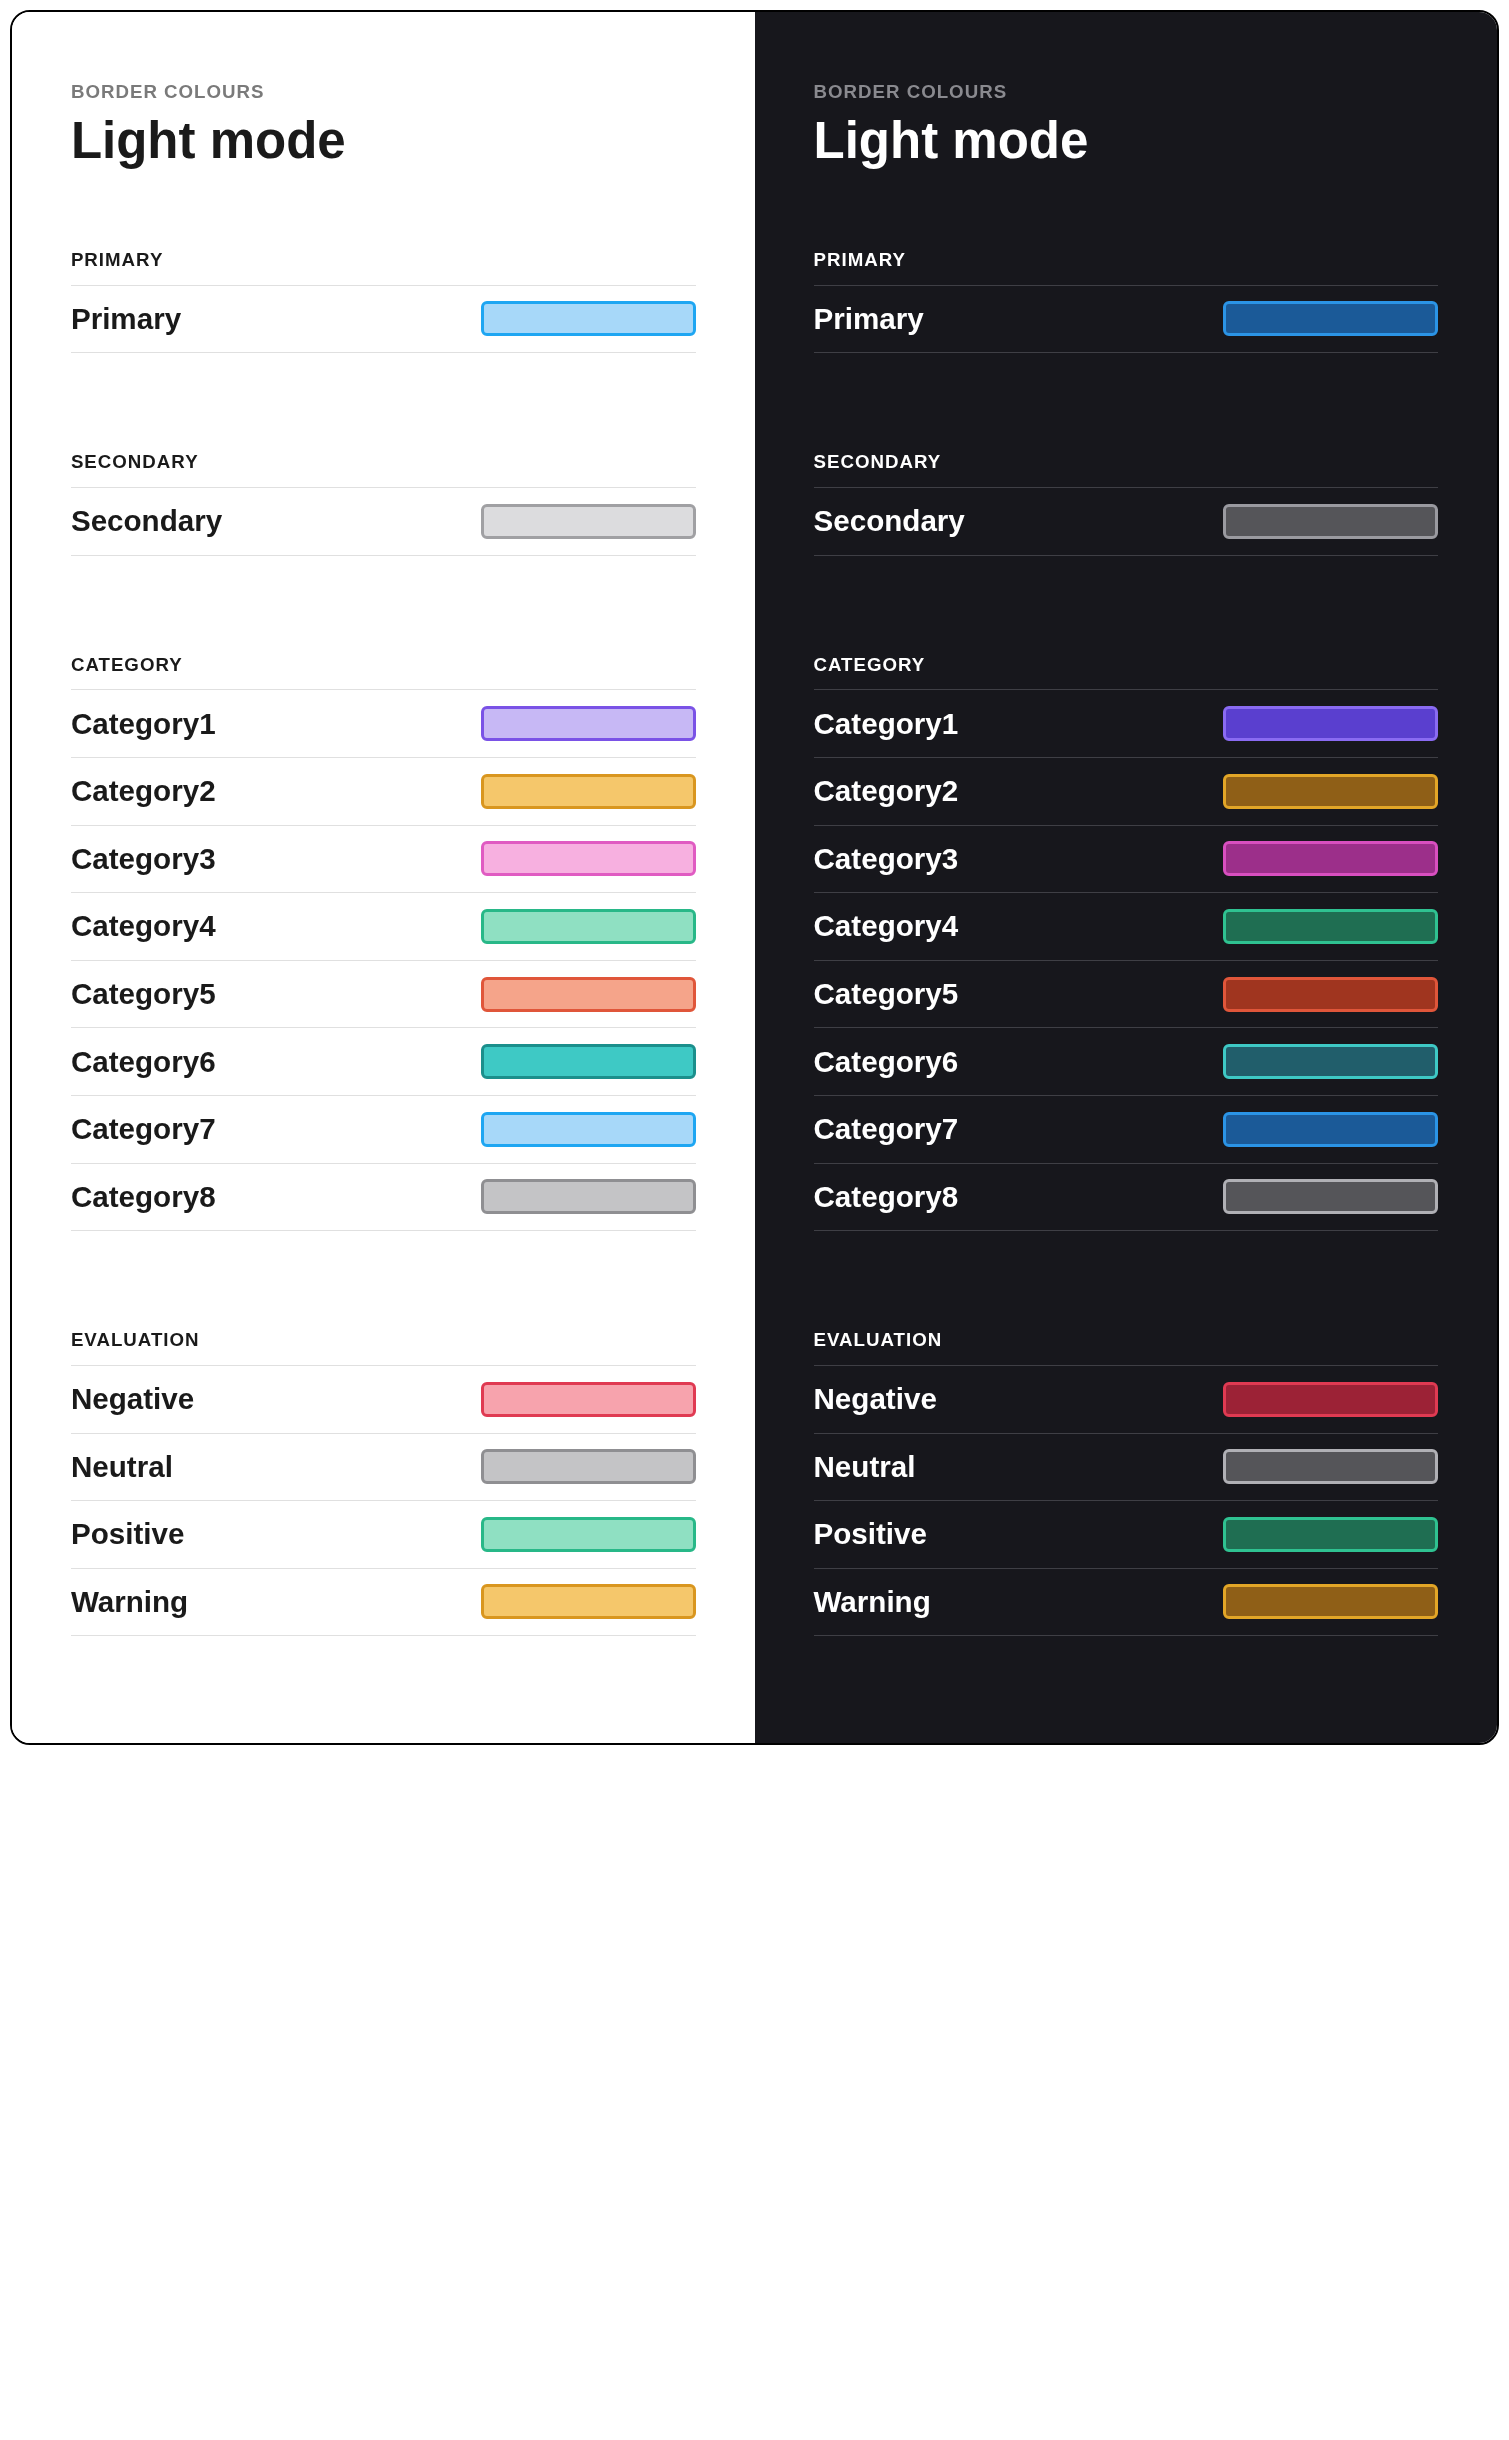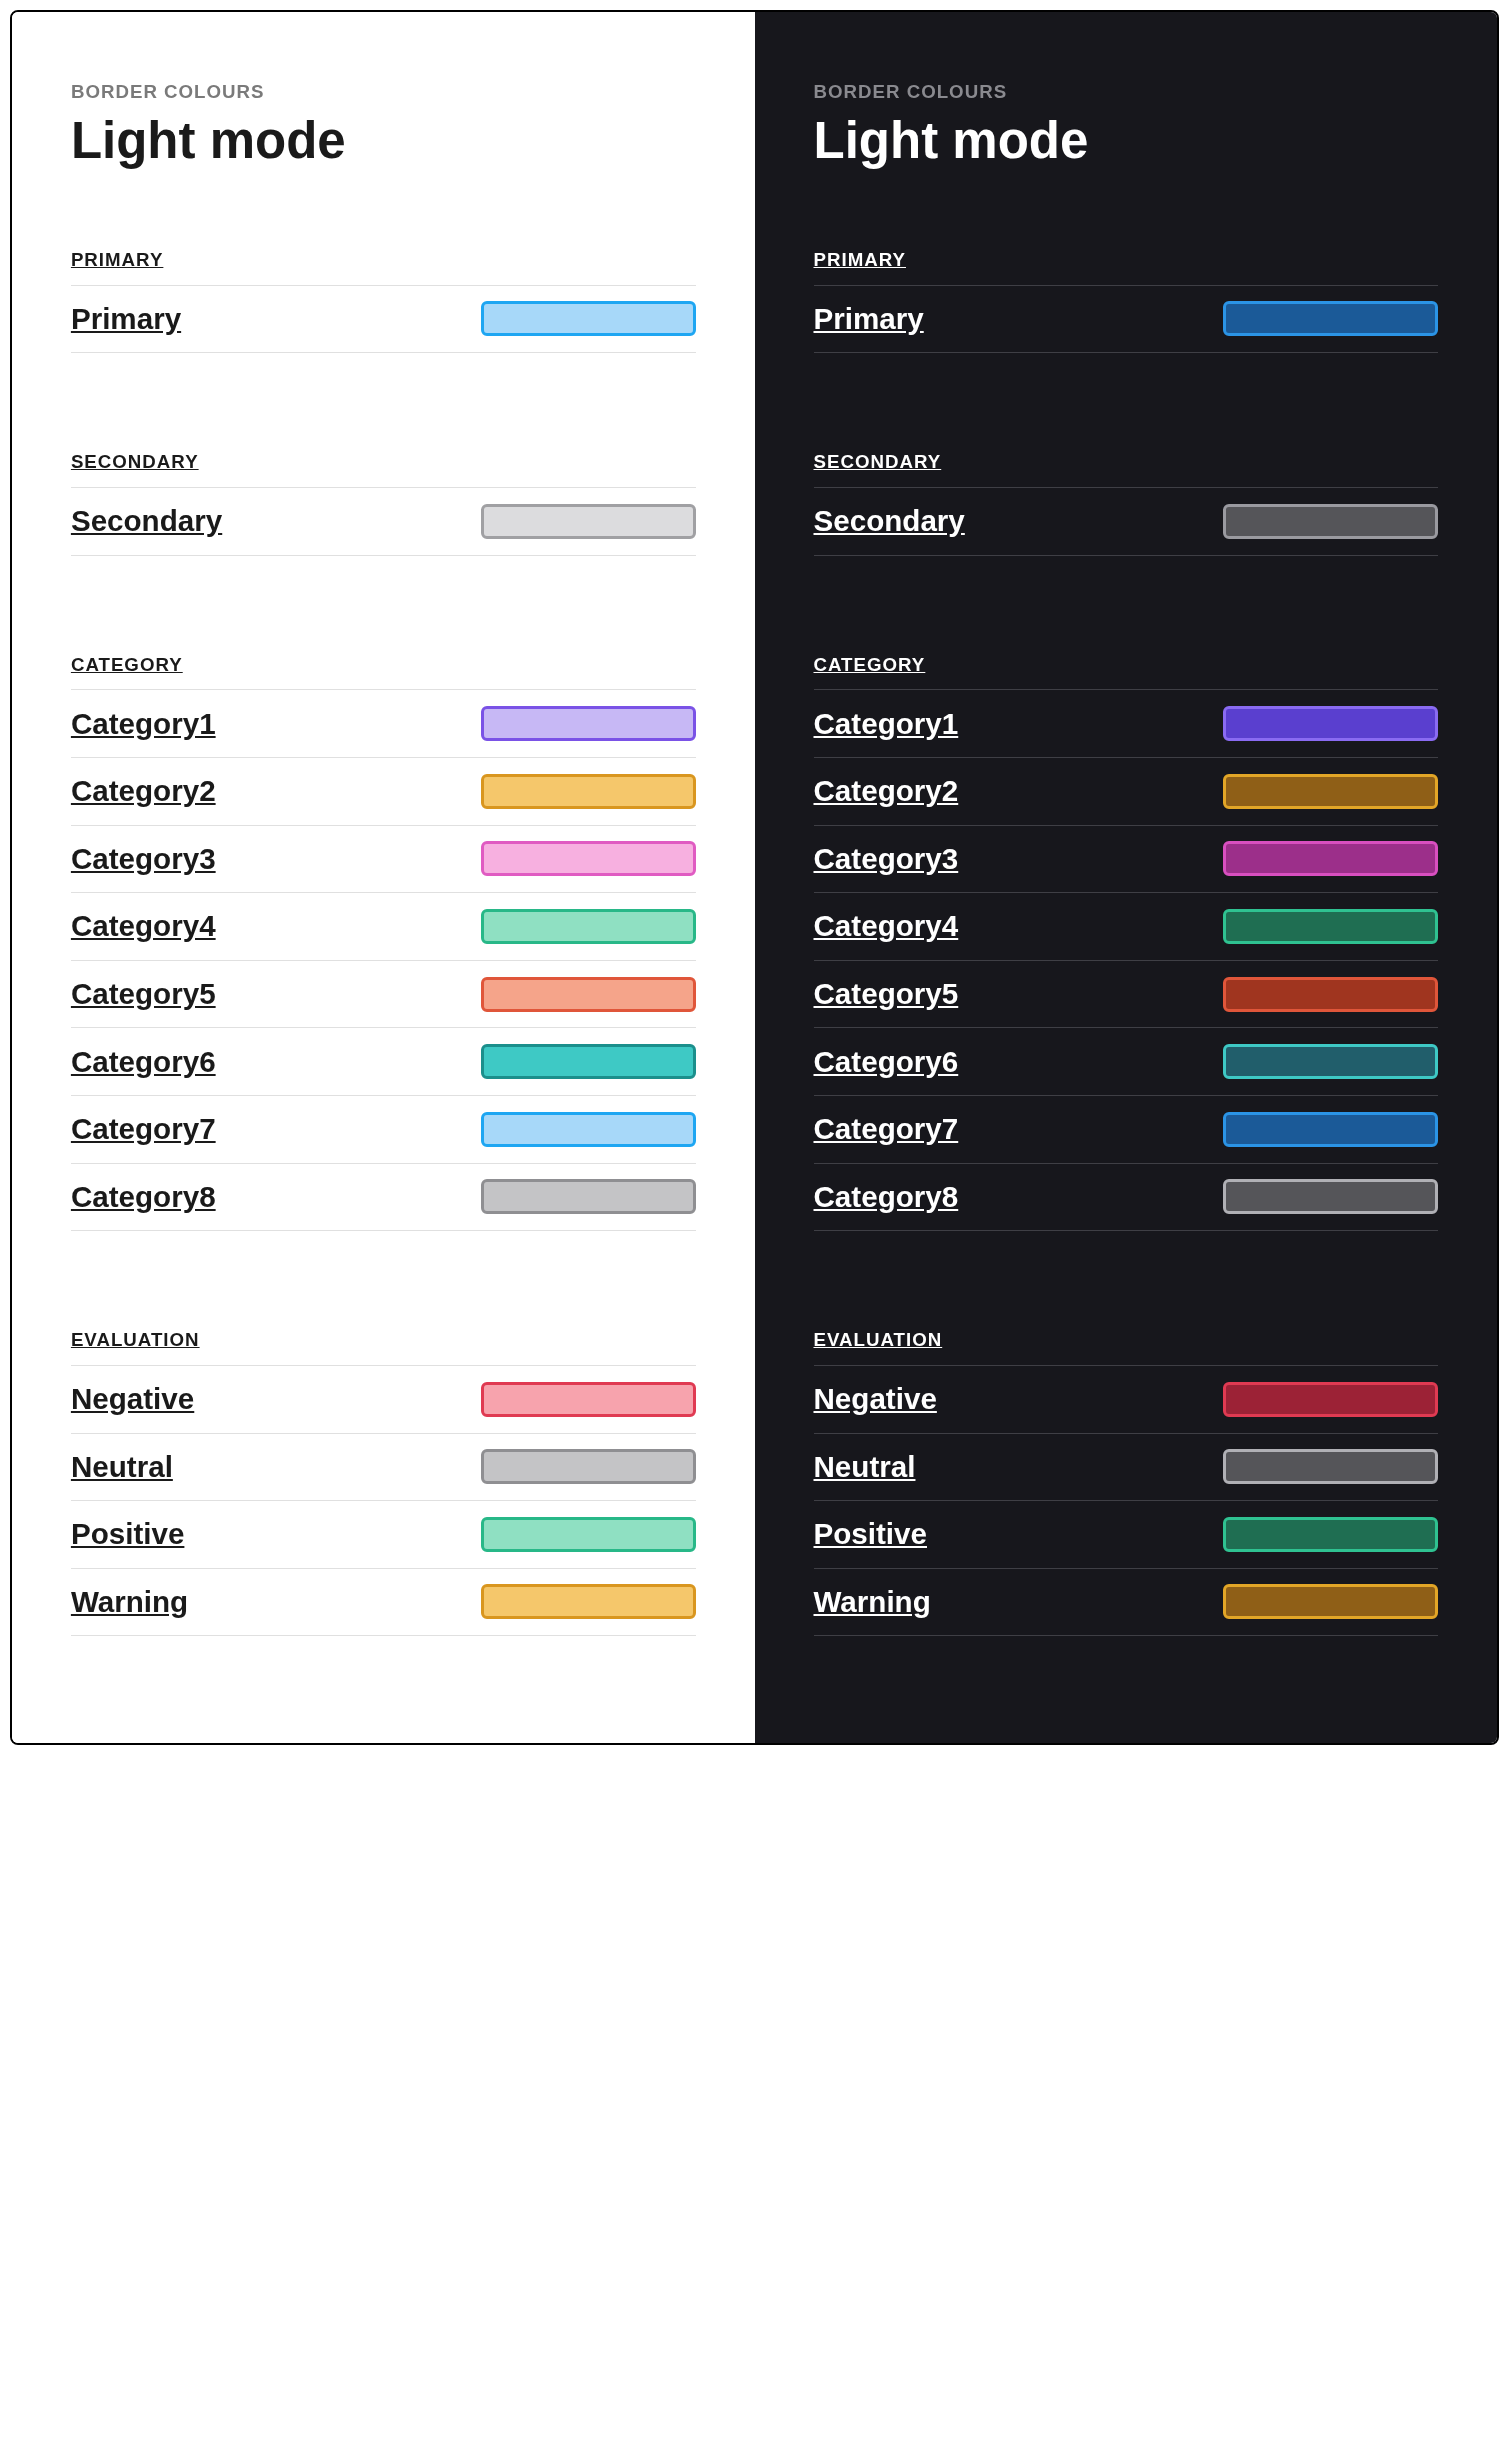--- a/index.html
+++ b/index.html
@@ -3,21 +3,21 @@
 <meta charset="utf-8">
 <style>
   * { box-sizing: border-box; margin: 0; padding: 0; }
   body {
     font-family: 'Segoe UI', -apple-system, BlinkMacSystemFont, sans-serif;
     background: #fff;
     padding: 9.9px;
   }
   .container {
     display: flex;
-    border-radius: 8px;
+    border-radius: 20px;
     overflow: hidden;
     border: 2px solid #000;
   }
   .panel {
     flex: 1;
     padding: 69px 59px 108px 59px;
   }
   .panel.light { background: #ffffff; color: #1a1a1a; }
   .panel.dark  { background: #17171c; color: #ffffff; }
   .eyebrow {
@@ -34,21 +34,21 @@
     margin-bottom: 79px;
   }
   .section-title {
     font-size: 18.7px;
     font-weight: 700;
     letter-spacing: 1px;
     margin-bottom: 13.8px;
   }
   .panel.light .section-title { color: #1a1a1a; }
   .panel.dark  .section-title { color: #ffffff; }
-  .section { margin-bottom: 99px; text-decoration: underline; }
+  .section { margin-bottom: 99px; }
   .section:last-child { margin-bottom: 0; }
   .row {
     display: flex;
     align-items: center;
     justify-content: space-between;
     padding: 15.8px 0;
     border-top: 1px solid;
     border-bottom: 1px solid;
     margin-bottom: -1px;
   }

